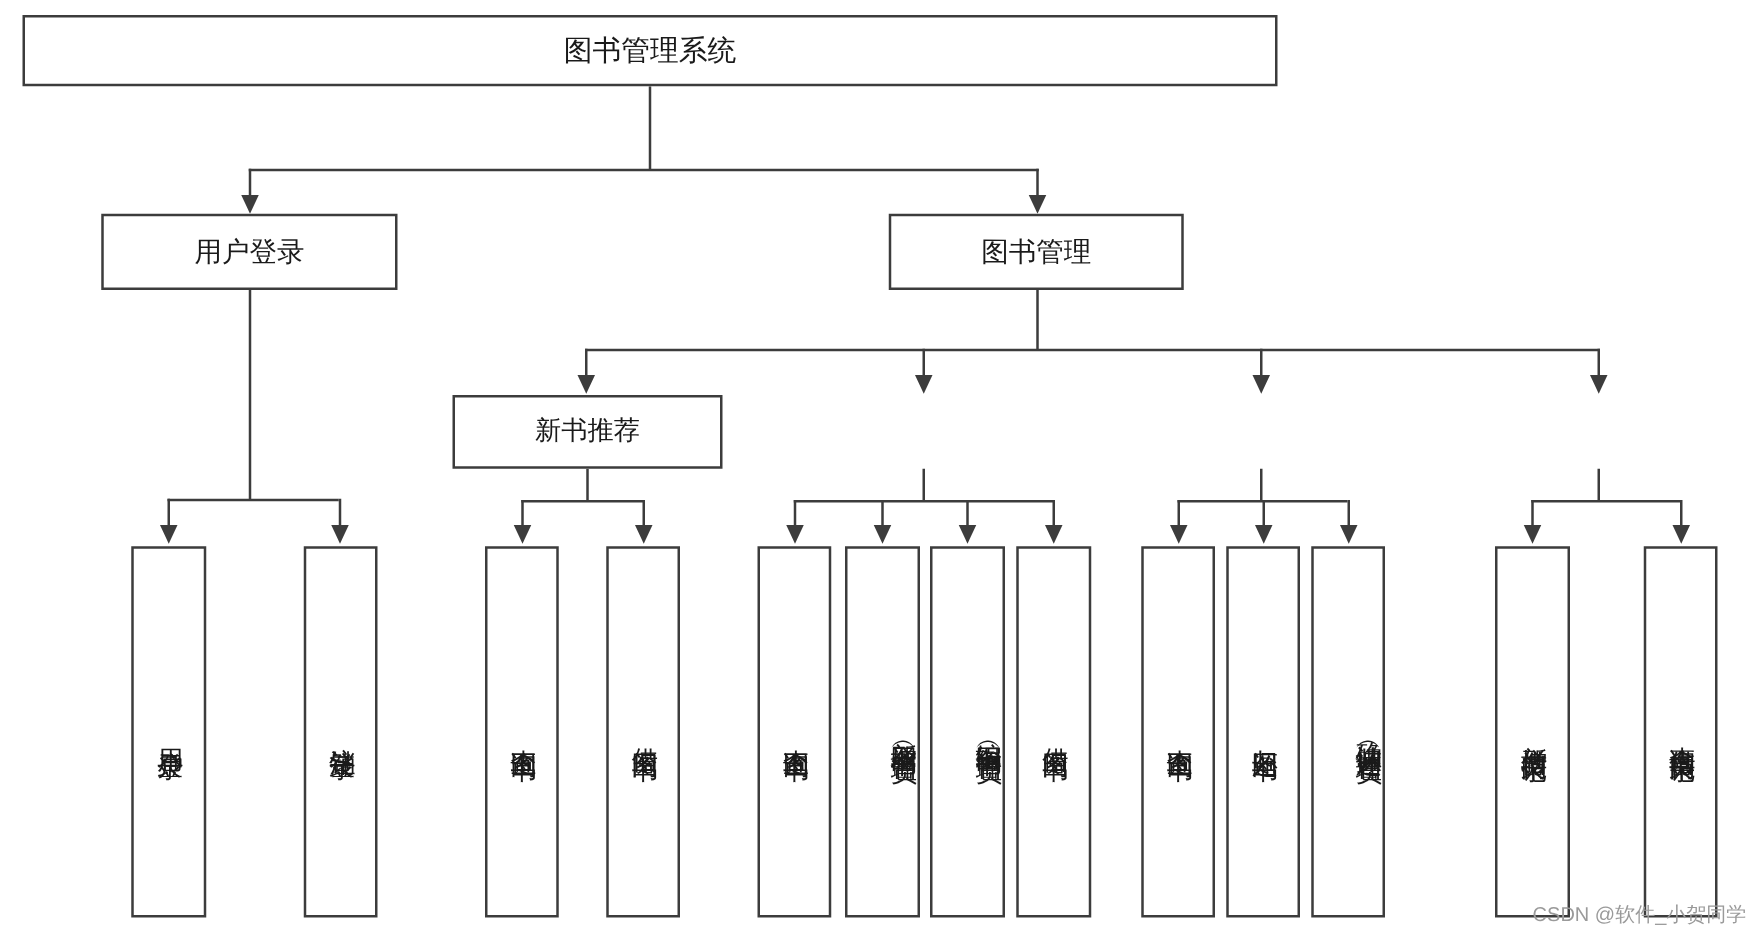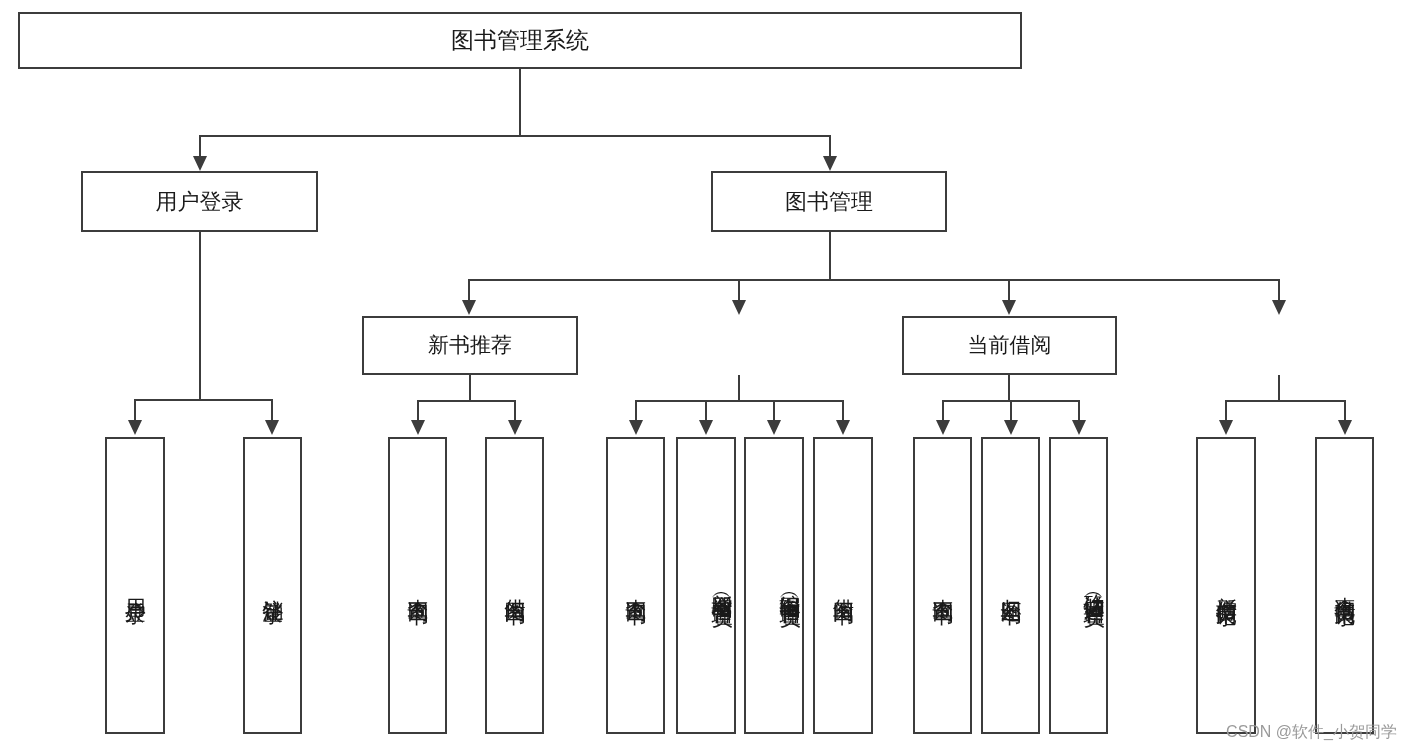--- a/index.html
+++ b/index.html
@@ -150,23 +150,20 @@
   <div class="node level2" style="left:81px; top:171px; width:237px; height:61px;">
     <span>用户登录</span>
   </div>
   <div class="node level2" style="left:711px; top:171px; width:236px; height:61px;">
     <span>图书管理</span>
   </div>
 
   <div class="node level3" style="left:362px; top:316px; width:216px; height:59px;">
     <span>新书推荐</span>
   </div>
-  <div class="node level3" style="left:902px; top:316px; width:215px; height:59px;">
-    <span>当前借阅</span>
-  </div>
 
   <div class="node leaf" style="left:105px; top:437px; width:60px; height:297px; align-items:center;">
     <span>用户登录</span>
   </div>
   <div class="node leaf" style="left:243px; top:437px; width:59px; height:297px; align-items:center;">
     <span>注销登录</span>
   </div>
   <div class="node leaf" style="left:388px; top:437px; width:59px; height:297px; align-items:center;">
     <span>查询图书</span>
   </div>

